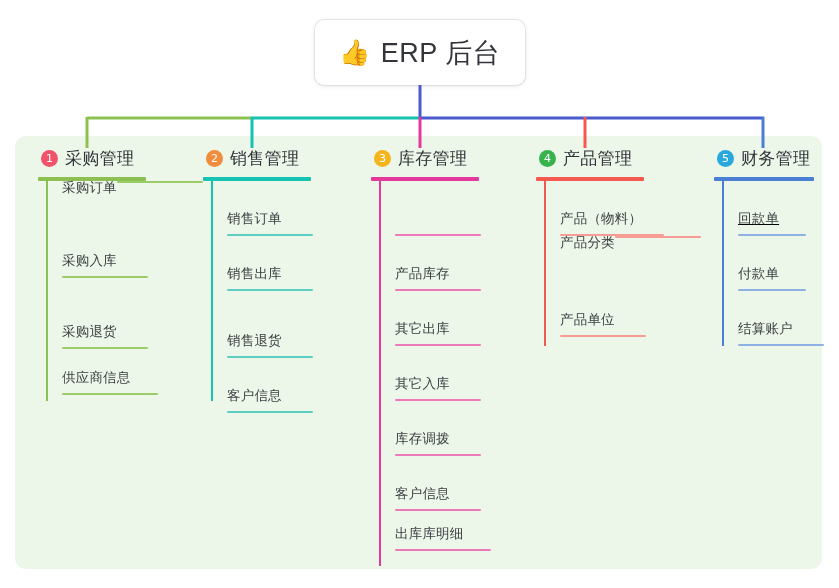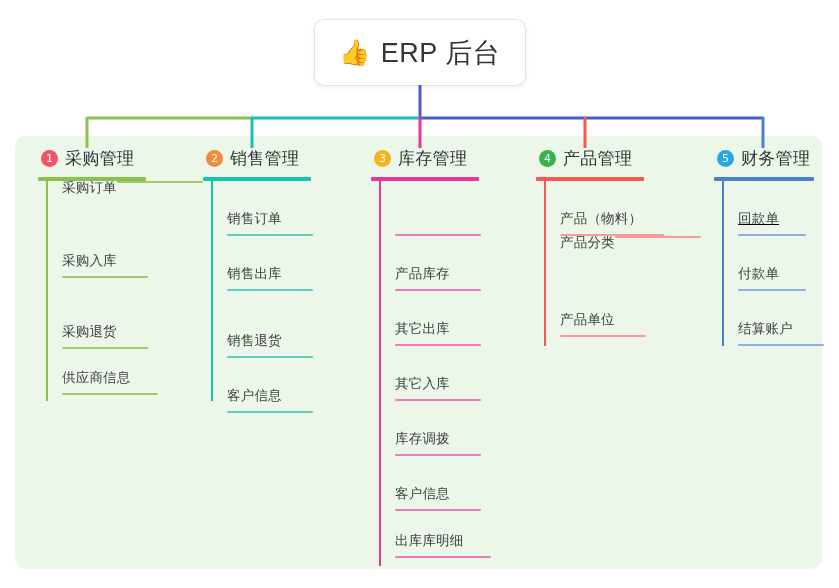--- a/index.html
+++ b/index.html
@@ -242,21 +242,21 @@
             <div class="leaf-rule" style="background: rgb(239, 122, 184); width: 86px;"></div>
           </div>
           <div class="leaf" style="height: 55px; display: flex; flex-direction: column; justify-content: flex-end;">
             <div class="leaf-text">库存调拨</div>
             <div class="leaf-rule" style="background: rgb(239, 122, 184); width: 86px;"></div>
           </div>
           <div class="leaf" style="height: 55px; display: flex; flex-direction: column; justify-content: flex-end;">
             <div class="leaf-text">客户信息</div>
             <div class="leaf-rule" style="background: rgb(239, 122, 184); width: 86px;"></div>
           </div>
-          <div class="leaf" style="height: 47px; display: flex; flex-direction: column; justify-content: flex-end;">
+          <div class="leaf" style="height: 40px; display: flex; flex-direction: column; justify-content: flex-end;">
             <div class="leaf-text">出库库明细</div>
             <div class="leaf-rule" style="background: rgb(239, 122, 184); width: 96px;"></div>
           </div>
         </div>
       </div>
       <div class="col" style="left: 536px;">
         <div class="col-head">
           <span class="badge" style="background: rgb(55, 178, 77);">4</span>
           <span class="col-title">产品管理</span>
         </div>

